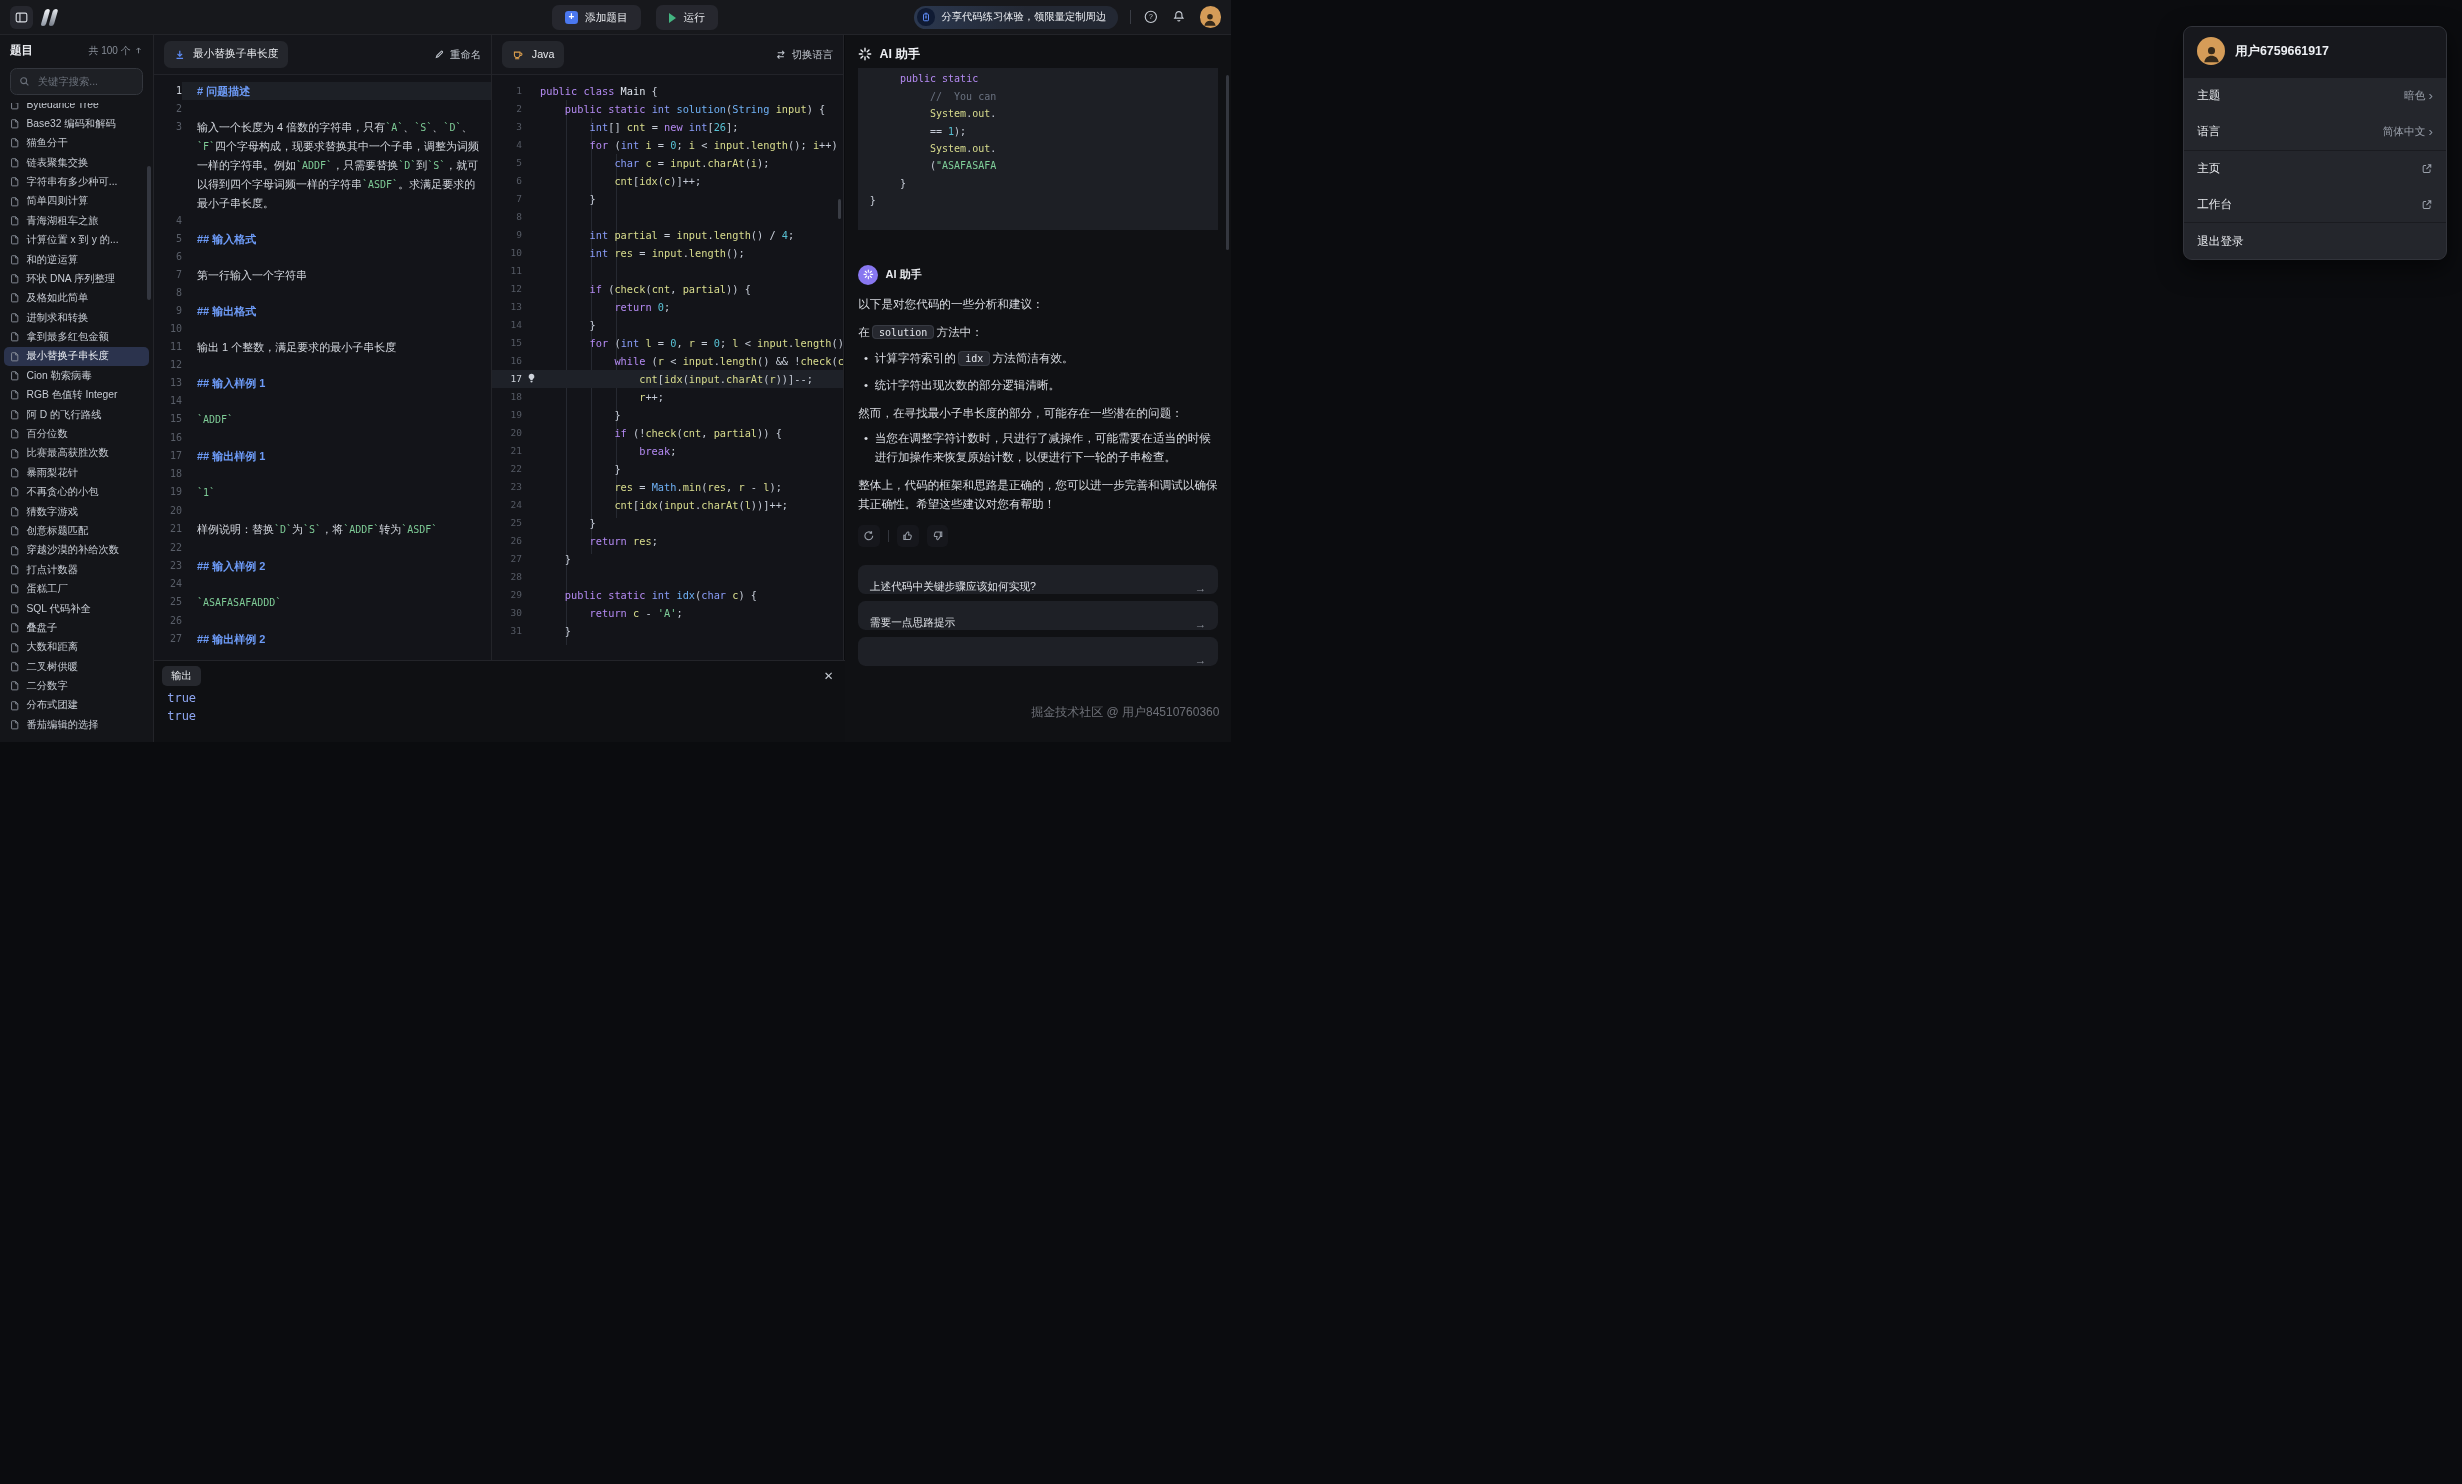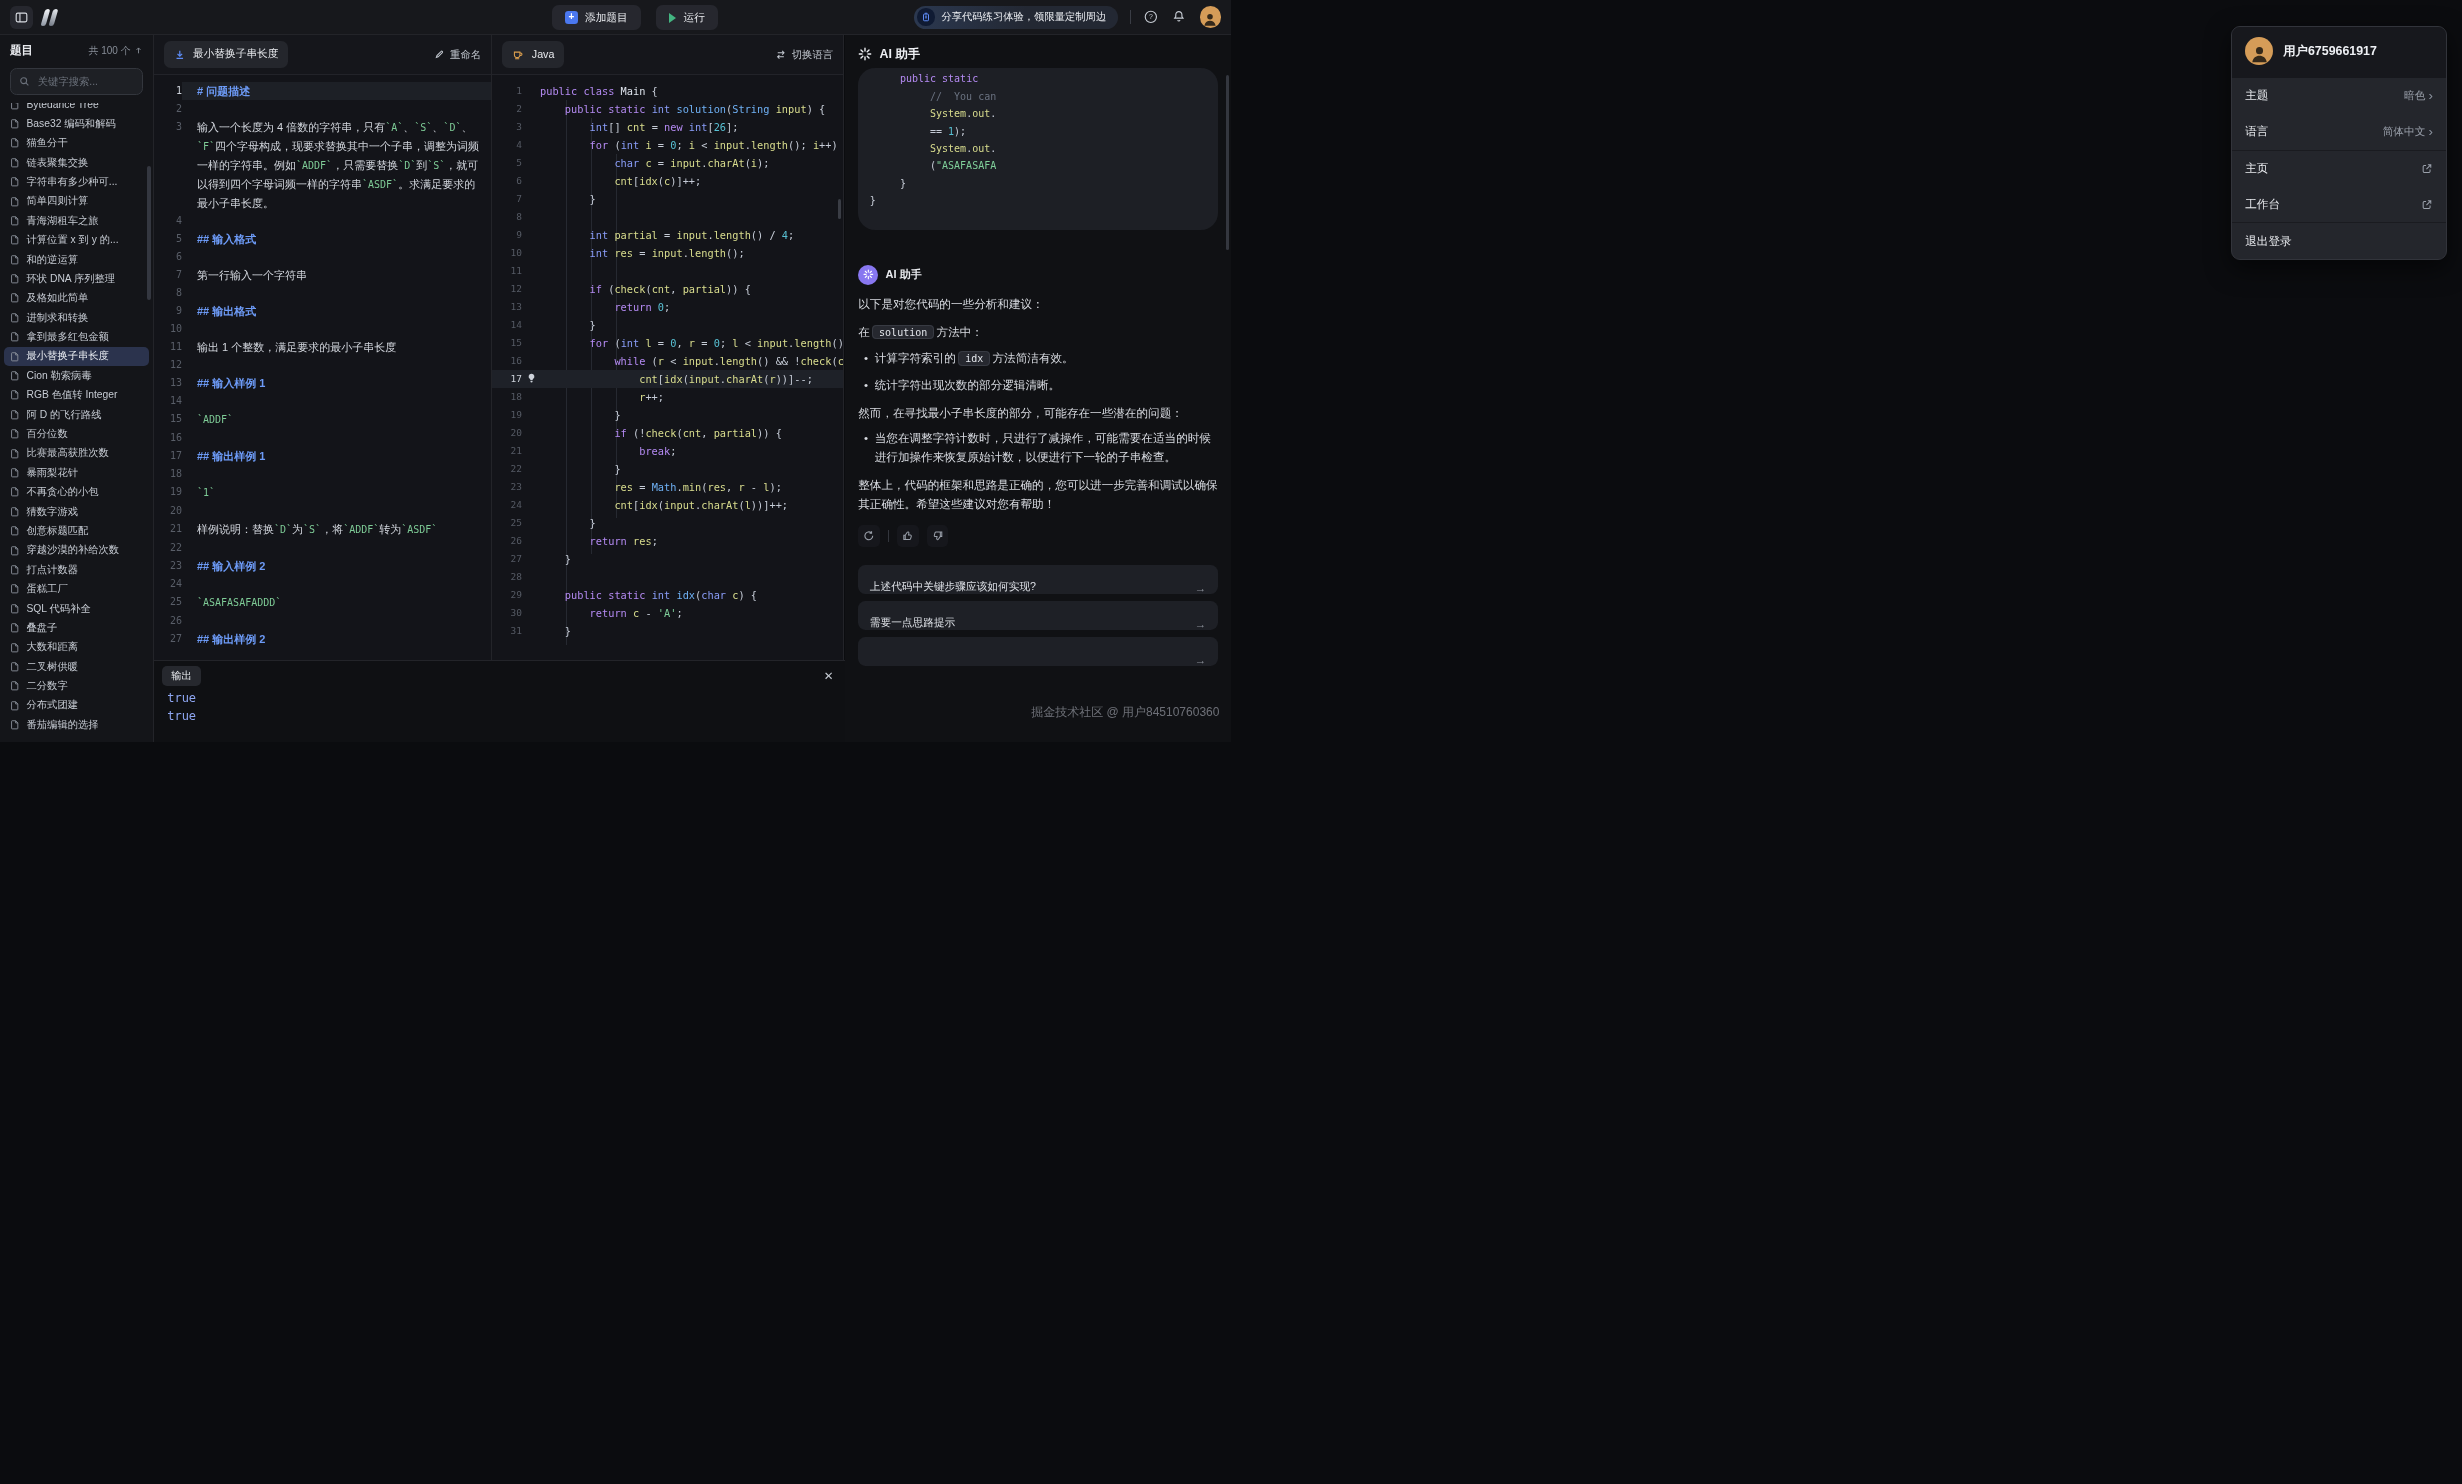--- a/index.html
+++ b/index.html
@@ -69,41 +69,41 @@
   
   .output{height:82px;border-top:0.8px solid #232429;background:#0f1013;}
   .out-head{display:flex;align-items:center;justify-content:space-between;padding:5px 11.6px 1.7px 8.3px;}
   .out-tab{height:20px;background:#26282e;border-radius:5px;padding:0 9px;font-size:10.3px;display:flex;align-items:center;color:#e8eaee;}
   .out-close{color:#c7ccd4;font-size:11.6px;cursor:pointer;}
   .out-body{padding:1.7px 13.2px;font-size:12px;color:#8ea6f2;line-height:18px;}
   
   .ai{flex:1;background:#101114;position:relative;display:flex;flex-direction:column;overflow:hidden;}
   .ai-head{padding:10.7px 13.2px 5px;display:flex;align-items:center;gap:7.4px;font-size:12.4px;font-weight:700;color:#eef0f4;}
   .ai-body{flex:1;overflow:hidden;padding:0 13.2px;}
-  .ai-card{background:#1d1f25;border-radius:17px;padding:10px 11.6px;height:162px;overflow:hidden;font-size:10px;line-height:17.4px;white-space:pre;}
+  .ai-card{background:#1d1f25;border-radius:0;padding:10px 11.6px;height:162px;overflow:hidden;font-size:10px;line-height:17.4px;white-space:pre;}
   .ai-card .cl:first-child{margin-top:-7.4px;}
   .msg-user{display:flex;flex-direction:column;align-items:flex-end;}
   .u-av{width:20px;height:20px;border-radius:50%;background:#d59c58;margin-top:3.3px;display:flex;align-items:flex-end;justify-content:center;overflow:hidden;}
   .bubble{background:#2b2d33;border-radius:8.3px;padding:6.6px 11.6px;font-size:11px;color:#eceef2;margin-top:6.6px;}
   .ai-msg-head{display:flex;align-items:center;gap:7.4px;margin-top:35px;font-size:11px;font-weight:700;}
   .ai-av{width:20px;height:20px;border-radius:50%;background:#8877f0;color:#fff;display:flex;align-items:center;justify-content:center;}
   .ai-p{font-size:11.6px;line-height:19px;color:#d9dce2;margin-top:9px;}
   .ai-li{font-size:11.6px;line-height:19px;color:#d9dce2;margin-top:6.6px;padding-left:16.5px;position:relative;}
   .ai-li::before{content:"•";position:absolute;left:5.8px;color:#d9dce2;}
   .ichip{background:#26282f;border:0.8px solid #383b43;border-radius:4.1px;padding:0.8px 5.8px;font-family:"DejaVu Sans Mono",monospace;font-size:10px;color:#e4e7ec;margin:0 2.5px;}
   .ai-actions{display:flex;align-items:center;gap:8.3px;margin-top:11.6px;color:#9aa0aa;}
   .act-btn{width:21.5px;height:21.5px;border-radius:5px;display:flex;align-items:center;justify-content:center;cursor:pointer;background:#16171c;}
   .act-div{width:0.8px;height:11.6px;background:#33363d;}
   .chip{height:29px;background:#1e2026;border-radius:7.4px;display:flex;align-items:flex-end;justify-content:space-between;padding:0 11.6px;font-size:10.7px;color:#dfe2e8;margin-top:7.4px;cursor:pointer;}
   .chip:first-of-type{margin-top:18px;}
   .chip .arr{color:#8b9099;font-size:11.6px;}
   .watermark{position:absolute;right:11.6px;bottom:21.5px;font-size:12px;color:rgba(185,190,200,.55);z-index:6;pointer-events:none;}
   .ai-scroll{position:absolute;right:1.7px;top:40px;width:3.3px;height:175px;background:#34373f;border-radius:1.7px;z-index:4;}
   
-  .dropdown{position:absolute;top:25.6px;right:15px;width:216px;background:#24262c;border:0.8px solid #32343b;border-radius:9px;box-shadow:0 8.3px 25px rgba(0,0,0,.55);z-index:50;overflow:hidden;}
+  .dropdown{position:absolute;top:25.6px;right:15px;width:264px;background:#24262c;border:0.8px solid #32343b;border-radius:9px;box-shadow:0 8.3px 25px rgba(0,0,0,.55);z-index:50;overflow:hidden;}
   .dd-user{background:#17181d;padding:10.7px 13.2px 12.4px;display:flex;align-items:center;gap:10px;}
   .dd-user .avatar{width:28px;height:28px;}
   .dd-name{font-size:12.4px;font-weight:700;color:#eef0f4;}
   .dd-row{height:36px;display:flex;align-items:center;justify-content:space-between;padding:0 13.2px;font-size:11.6px;color:#e8eaee;cursor:pointer;}
   .dd-right{display:flex;align-items:center;gap:3px;color:#9aa0ab;font-size:10.7px;}
   .dd-chev{font-size:13.2px;color:#8d93a0;line-height:1;}
   .dd-div{height:0.8px;background:#1a1b20;}
   svg{display:block;}
 </style>
 </head>

